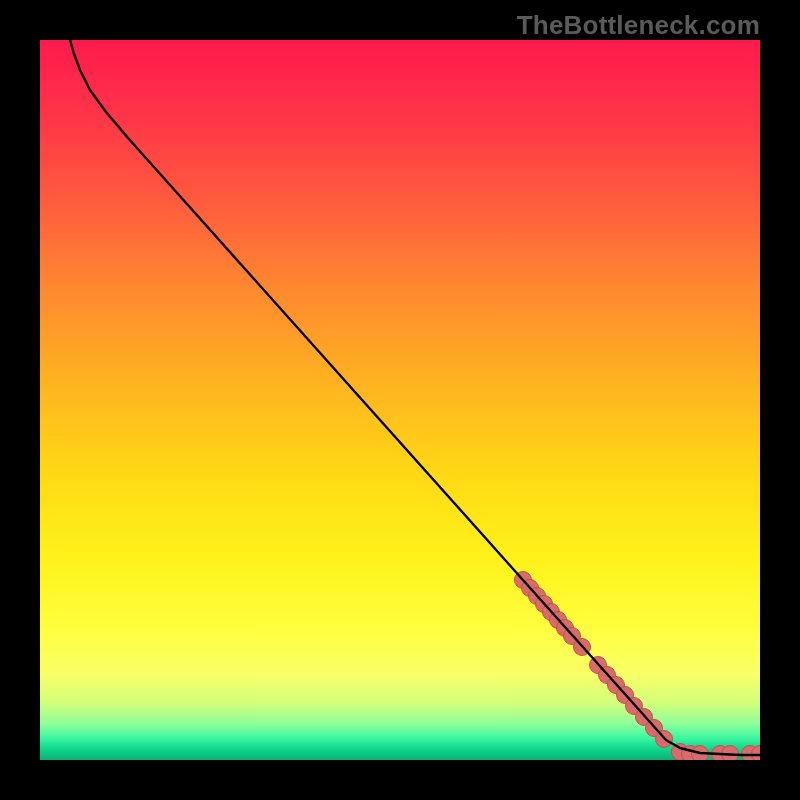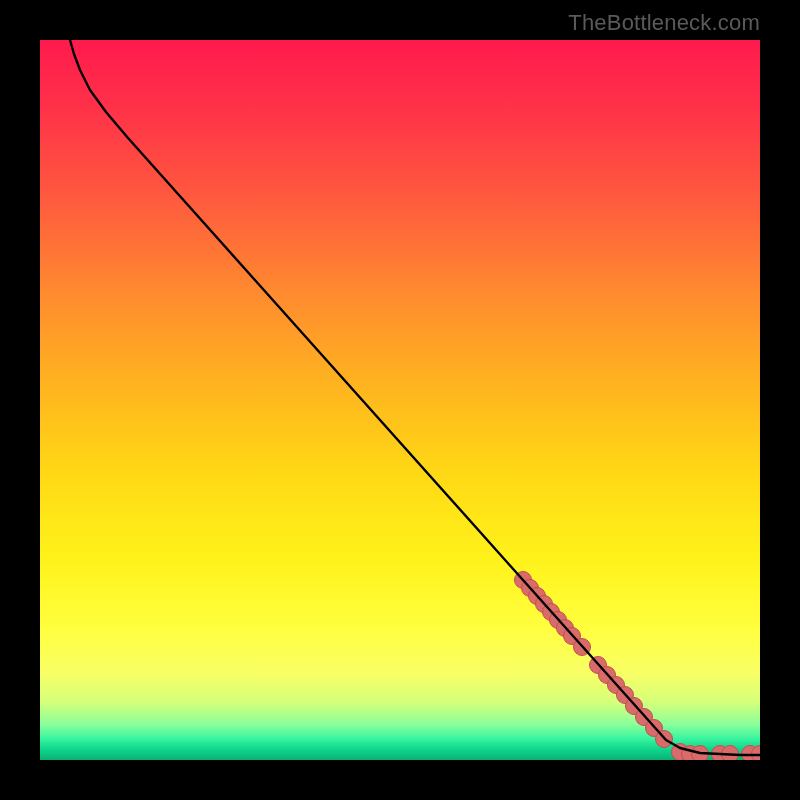--- a/index.html
+++ b/index.html
@@ -57,22 +57,22 @@
     left: 0;
     top: 0;
     width: 720px;
     height: 720px;
   }
   .watermark {
     position: absolute;
     top: 10px;
     right: 40px;
     color: #5a5a5a;
-    font-size: 22px;
-    font-weight: 400;
+    font-size: 26px;
+    font-weight: 700;
     letter-spacing: 0.2px;
   }
 </style>
 </head>
 <body>
 
 <div class="frame">
 
   <div class="plot-area">
     <div class="gradient"></div>

